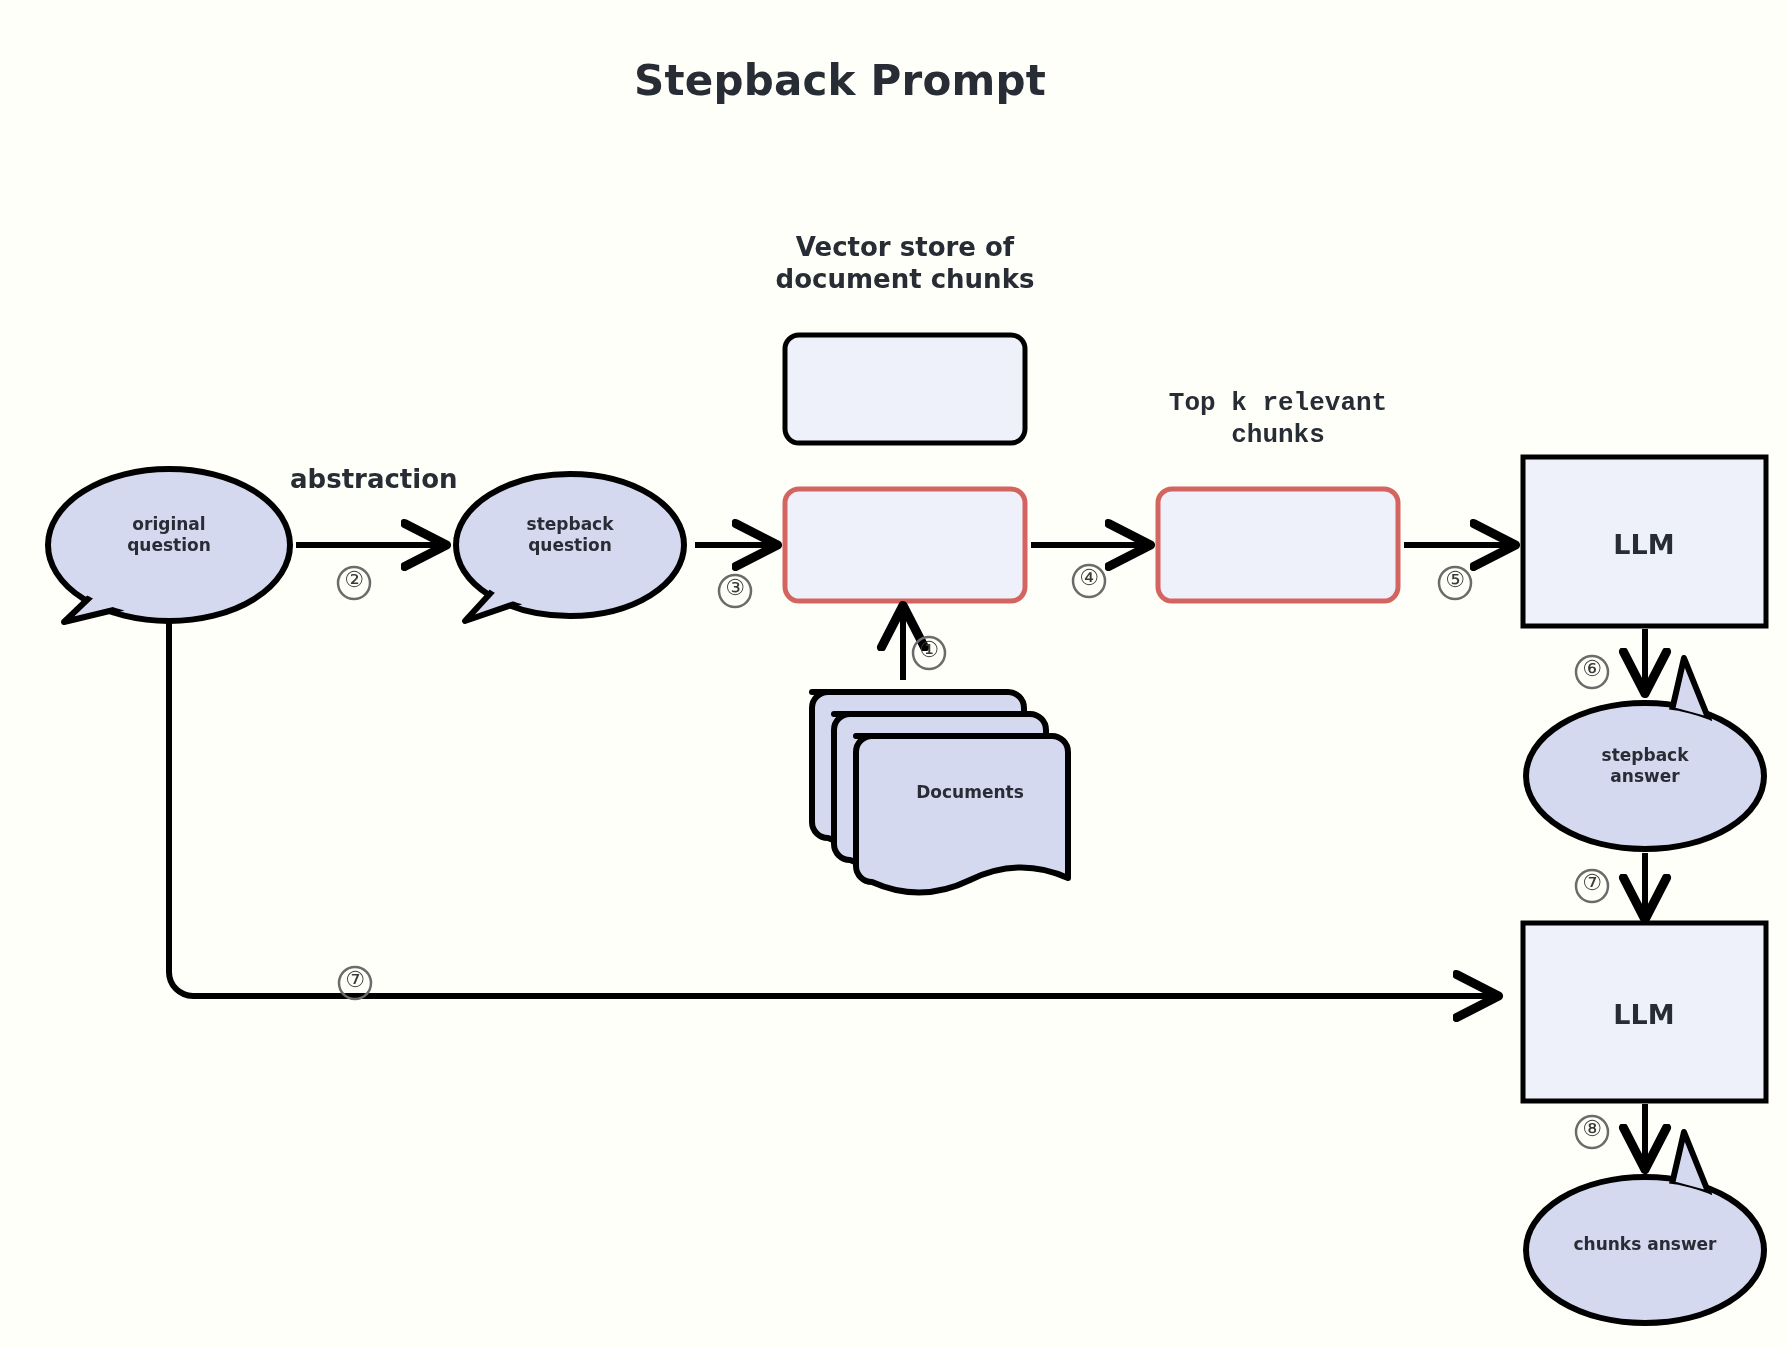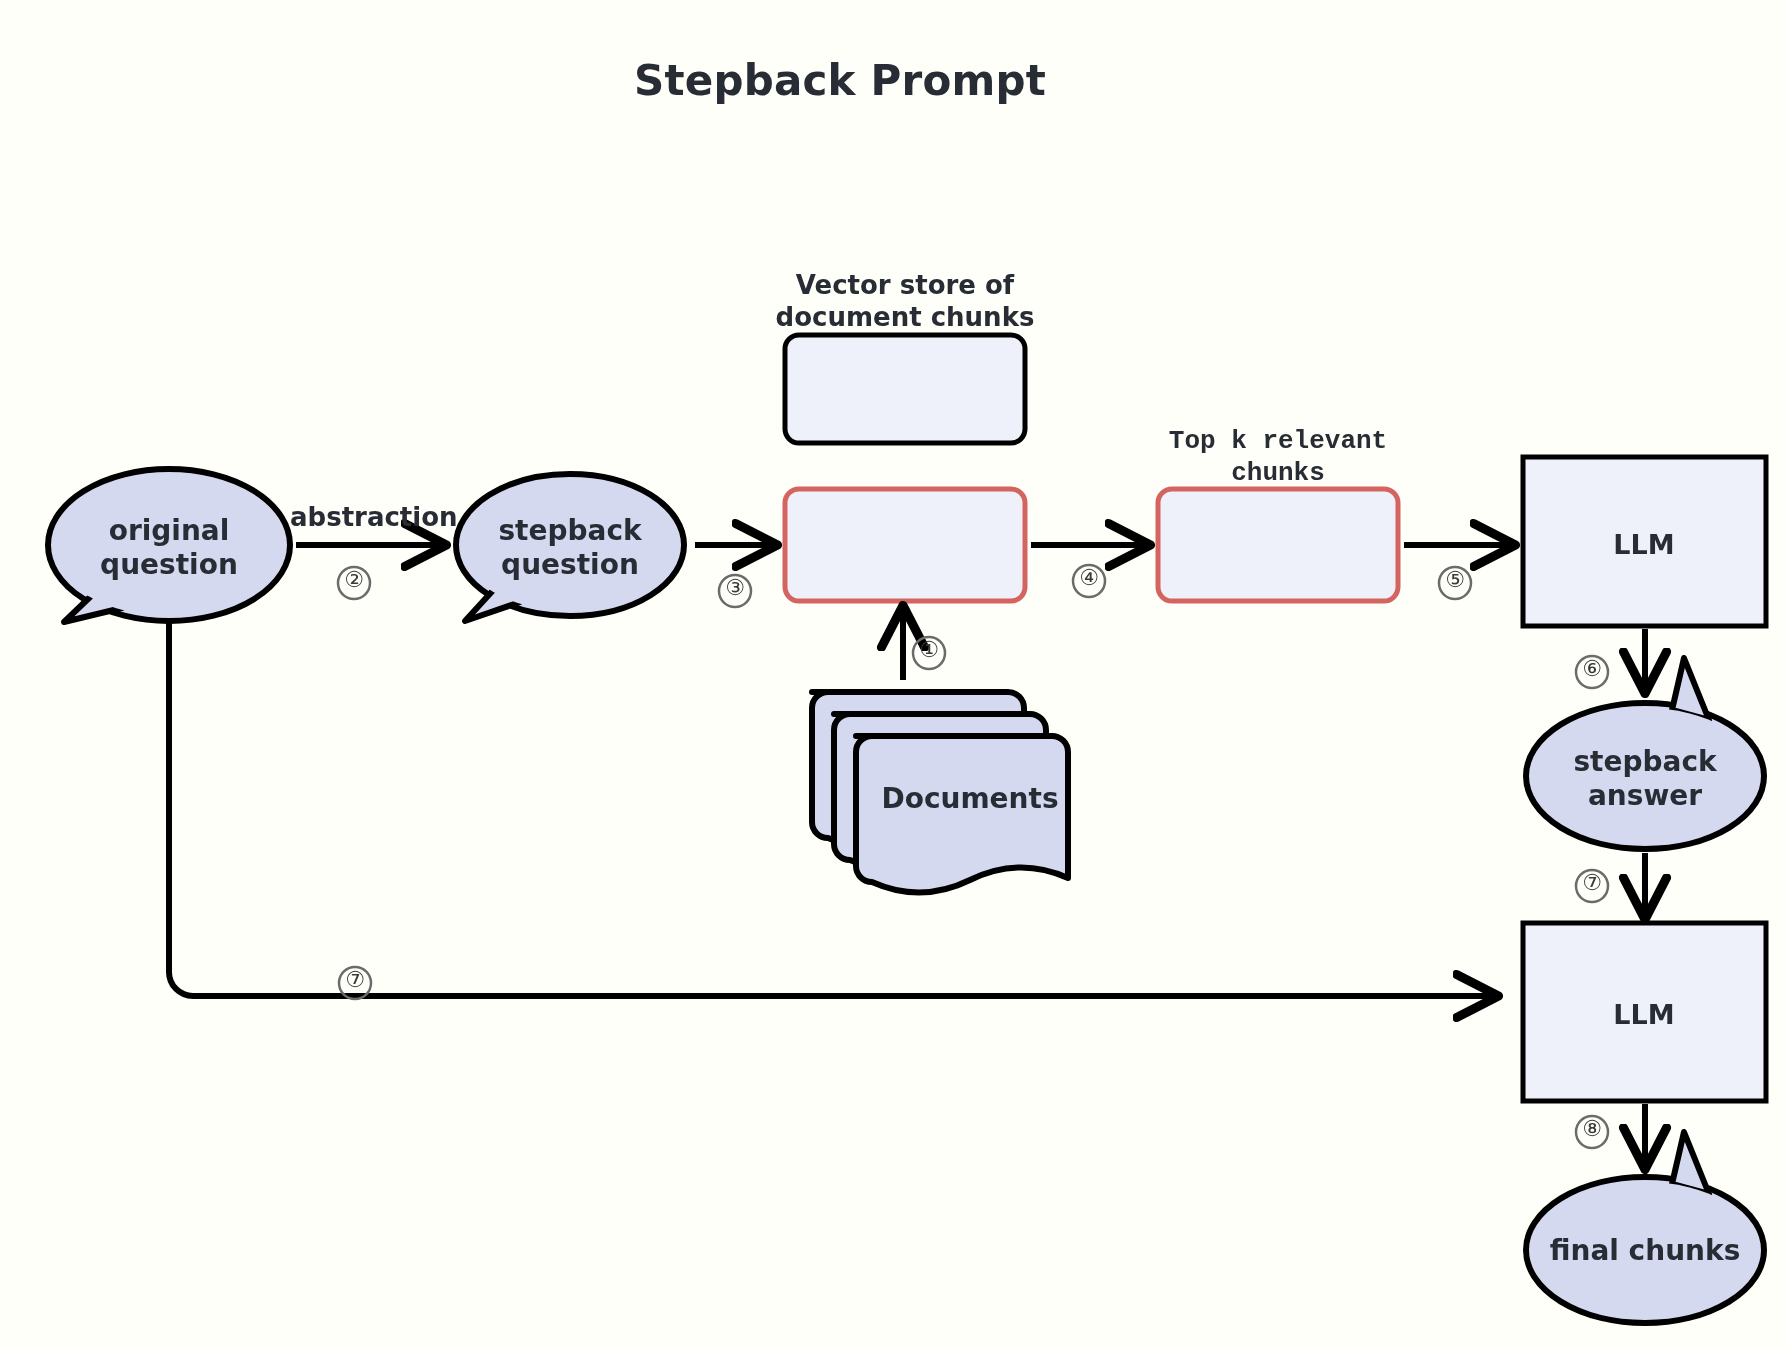--- a/index.html
+++ b/index.html
@@ -38,22 +38,22 @@
     letter-spacing: 0.2px;
   }
   .lbl {
     position: absolute;
     color: #282c34;
     font-weight: bold;
     text-align: center;
     line-height: 1.22;
     white-space: pre-line;
   }
-  .lbl-caption { font-size: 26px; margin-top: 38px; }
-  .lbl-node { font-size: 28px; }
+  .lbl-caption { font-size: 26px; }
+  .lbl-node { font-size: 17px; }
   .lbl-node-lg { font-size: 27px; }
   .step-num {
     position: absolute;
     font-size: 22px;
     color: #3a3a3a;
     font-family: "DejaVu Sans", "Liberation Sans", sans-serif;
     text-align: center;
   }
 </style>
 </head>
@@ -154,21 +154,21 @@
 
   <div class="lbl lbl-node" style="left:854px; top:774px; width:200px;padding-left:16px;">Documents</div>
 
   <div class="lbl lbl-node-lg" style="left:1544px; top:521px; width:200px;">LLM</div>
 
   <div class="lbl lbl-node-lg" style="left:1544px; top:991px; width:200px;">LLM</div>
 
   <div class="lbl lbl-node" style="left:1545px; top:737px; width:200px;">stepback
 answer</div>
 
-  <div class="lbl lbl-node" style="left:1535px; top:1226px; width:220px;">final chunks</div>
+  <div class="lbl lbl-node" style="left:1535px; top:1226px; width:220px;">chunks answer</div>
 
   <div class="step-num" style="left:909px; top:629px; width:40px;">①</div>
   <div class="step-num" style="left:334px; top:559px; width:40px;">②</div>
   <div class="step-num" style="left:715px; top:567px; width:40px;">③</div>
   <div class="step-num" style="left:1069px; top:557px; width:40px;">④</div>
   <div class="step-num" style="left:1435px; top:559px; width:40px;">⑤</div>
   <div class="step-num" style="left:1572px; top:648px; width:40px;">⑥</div>
   <div class="step-num" style="left:1572px; top:862px; width:40px;">⑦</div>
   <div class="step-num" style="left:335px; top:959px; width:40px;">⑦</div>
   <div class="step-num" style="left:1572px; top:1108px; width:40px;">⑧</div>

